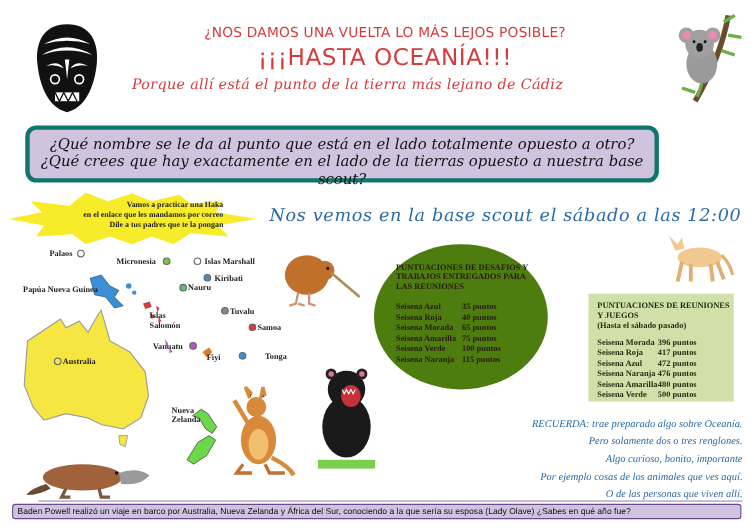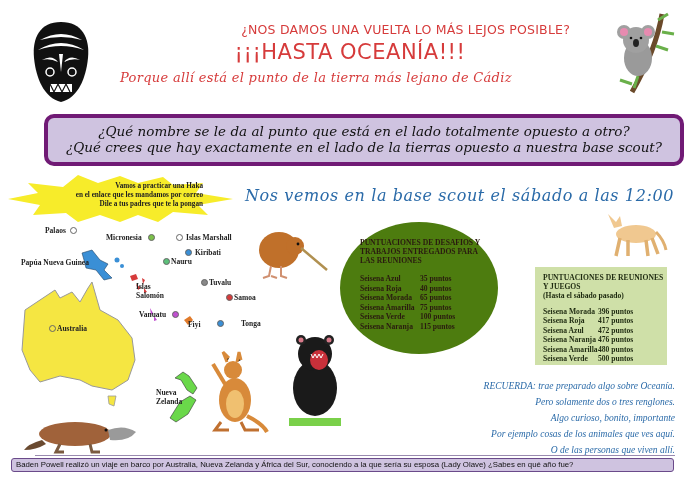--- a/index.html
+++ b/index.html
@@ -1,21 +1,21 @@
 <!DOCTYPE html>
 <html><head>
 <meta charset="utf-8">
 <style>
   html, body { margin:0; padding:0; }
   body { width:685px; height:484px; background:#ffffff; position:relative; overflow:hidden; font-family:"DejaVu Sans", sans-serif; }
   .abs { position:absolute; }
-  .hdr1 { left:130px; top:22px; width:440px; text-align:right; color:#d63b3b; font-size:12.5px; letter-spacing:0.2px; font-family:"DejaVu Sans", sans-serif; }
+  .hdr1 { left:130px; top:22px; width:440px; text-align:center; color:#d63b3b; font-size:12.5px; letter-spacing:0.2px; font-family:"DejaVu Sans", sans-serif; }
   .hdr2 { left:130px; top:40px; width:440px; text-align:center; color:#d63b3b; font-size:21px; font-weight:normal; letter-spacing:0.5px; font-family:"DejaVu Sans", sans-serif; }
   .hdr3 { left:120px; top:70px; width:460px; text-align:left; color:#d63b3b; font-size:13px; font-style:italic; font-family:"DejaVu Serif", serif; letter-spacing:0.3px; }
-  .qbox { left:23px; top:114px; width:640px; height:52px; background:#cfc3e0; border:4px solid #701a75; border-radius:10px; box-sizing:border-box;margin-left:21px; }
+  .qbox { left:23px; top:114px; width:576px; height:52px; background:#cfc3e0; border:4px solid #0f766e; border-radius:10px; box-sizing:border-box; }
   .qline { width:100%; text-align:center; font-family:"DejaVu Serif", serif; font-style:italic; font-size:13.5px; color:#111; }
   .qline.l1 { margin-top:5px; }
   .star { left:8px; top:175px; width:225px; height:48px; }
   .star svg { position:absolute; left:0; top:0; }
   .star-text { position:absolute; left:30px; top:7px; width:165px; text-align:right; font-family:"Liberation Serif", serif; font-weight:bold; font-size:7.2px; line-height:9px; color:#222; }
   .meet { left:245px; top:186px; width:440px; font-family:"DejaVu Serif", serif; font-style:italic; font-size:16px; color:#2a6aa8; letter-spacing:0.6px; white-space:nowrap; }
   .map-label { position:absolute; font-family:"Liberation Serif", serif; font-weight:bold; font-size:7.5px; color:#222; white-space:nowrap; }
   .dot { position:absolute; width:7px; height:7px; border-radius:50%; border:1px solid #666; box-sizing:border-box; }
   .circle-score { left:340px; top:222px; width:158px; height:132px; border-radius:50%; background:#4d7c0f; }
   .cs-title { position:absolute; left:20px; top:16px; width:130px; font-family:"Liberation Serif", serif; font-weight:bold; font-size:7.6px; line-height:9px; color:#2a1a10; }
@@ -136,21 +136,21 @@
   <div class="dot" style="left:172px;top:91px;background:#c050d0;"></div>
 
   <div class="map-label" style="left:188px;top:100px;">Fiyi</div>
 
   <div class="dot" style="left:217px;top:100px;background:#3a8fd6;"></div>
   <div class="map-label" style="left:241px;top:99px;">Tonga</div>
 
   <div class="dot" style="left:49px;top:105px;background:#f5e642;"></div>
   <div class="map-label" style="left:57px;top:104px;">Australia</div>
 
-  <div class="map-label" style="left:156px;top:168px;width:30px;white-space:normal;line-height:9px;">Nueva Zelanda</div>
+  <div class="map-label" style="left:156px;top:148px;width:30px;white-space:normal;line-height:9px;">Nueva Zelanda</div>
 </div>
 
 <div class="abs" style="left:255px;top:224px;width:75px;height:58px;">
   <svg width="75" height="58" viewBox="0 0 75 58">
     <ellipse cx="24" cy="26" rx="20" ry="18" fill="#c0702a"></ellipse>
     <circle cx="40" cy="22" r="9" fill="#c0702a"></circle>
     <path d="M46 24 L72 46" stroke="#b09050" stroke-width="2.5"></path>
     <circle cx="43" cy="20" r="1.4" fill="#111"></circle>
     <path d="M16 42 l-2 10 l-6 2 M16 52 l6 2 M26 42 l0 10 l6 2" stroke="#d09070" stroke-width="2" fill="none"></path>
   </svg>

